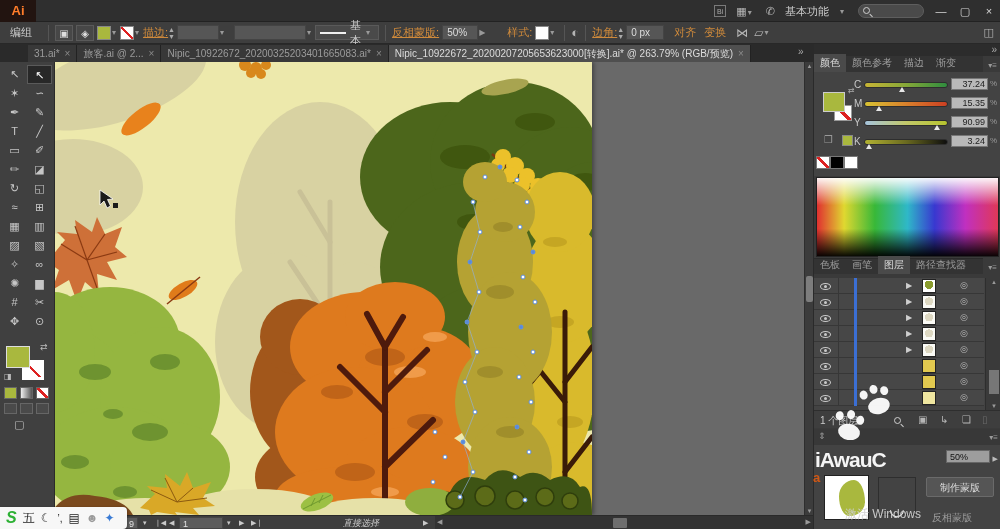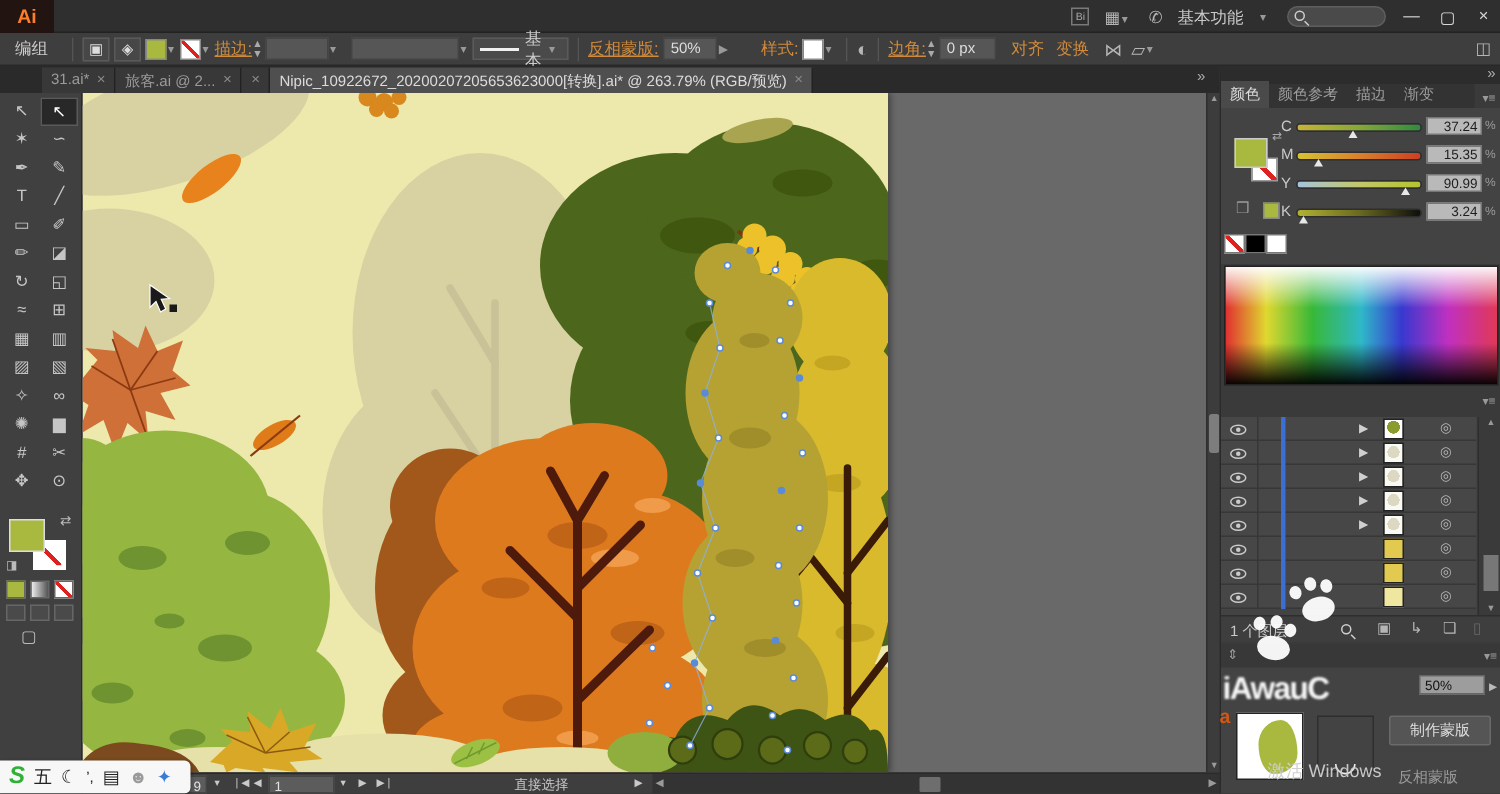--- a/index.html
+++ b/index.html
@@ -202,20 +202,21 @@
   <div id="tabbar" class="abs">
       <div class="tab">
         <span class="tlabel">31.ai*</span>
         <span class="tclose">×</span>
       </div>
       <div class="tab">
         <span class="tlabel">旅客.ai @ 2...</span>
         <span class="tclose">×</span>
       </div>
       <div class="tab">
+        <span class="tlabel">Nipic_10922672_20200325203401665083.ai*</span>
         <span class="tclose">×</span>
       </div>
       <div class="tab active">
         <span class="tlabel">Nipic_10922672_20200207205653623000[转换].ai* @ 263.79% (RGB/预览)</span>
         <span class="tclose">×</span>
       </div>
     </div>
   <span id="tab-overflow" class="abs">»</span>
 
   <div id="toolbar" class="abs">
@@ -537,21 +538,21 @@
 
   <div id="statusbar" class="abs">
     <span class="sb sb-box" style="left:70px;">9</span>
     <span class="sb" style="left:88px;font-size:7px;">▾</span>
     <span class="sb" style="left:100px;font-size:7px;">❘◀</span>
     <span class="sb" style="left:114px;font-size:7px;">◀</span>
     <span class="sb sb-box" style="left:124px;width:44px;">1</span>
     <span class="sb" style="left:172px;font-size:7px;">▾</span>
     <span class="sb" style="left:184px;font-size:7px;">▶</span>
     <span class="sb" style="left:196px;font-size:7px;">▶❘</span>
-    <span class="sb" style="left:288px;">直接选择</span>
+    <span class="sb" style="left:288px;font-style:italic;">直接选择</span>
     <span class="sb" style="left:368px;font-size:7px;">▶</span>
     <div id="hscroll">
       <span class="harrow" style="left:2px;">◀</span>
       <div id="hthumb"></div>
       <span class="harrow" style="right:2px;">▶</span>
     </div>
   </div>
 
   <div id="dock" class="abs">
     <div id="dockstrip">
@@ -603,20 +604,26 @@
             <span class="clabel">K</span>
             <div class="ctrack tr-k"></div>
             <div class="chandle" style="left: 52.04px;"></div>
             <span class="cval">3.24</span>
             <span class="cpct">%</span>
           </div>
         </div>
     </div>
     <div id="spectrum"></div>
 
+    <div class="hdr-tabs" id="ptabs2">
+        <span class="ptab">色板</span>
+        <span class="ptab">画笔</span>
+        <span class="ptab active">图层</span>
+        <span class="ptab">路径查找器</span>
+      </div>
     <span class="pmenu" style="position:absolute;right:3px;top:219px;"><span>▾</span><span>≡</span></span>
 
     <div id="layers">
       <div id="layer-rows">
           <div class="lrow" style="top: 0px;">
             <div class="leye"></div>
             <div class="lsep"></div>
             <div class="lbar"></div>
             <div class="larrow">▶</div>
             <div class="lthumb thumb-tree"></div>

